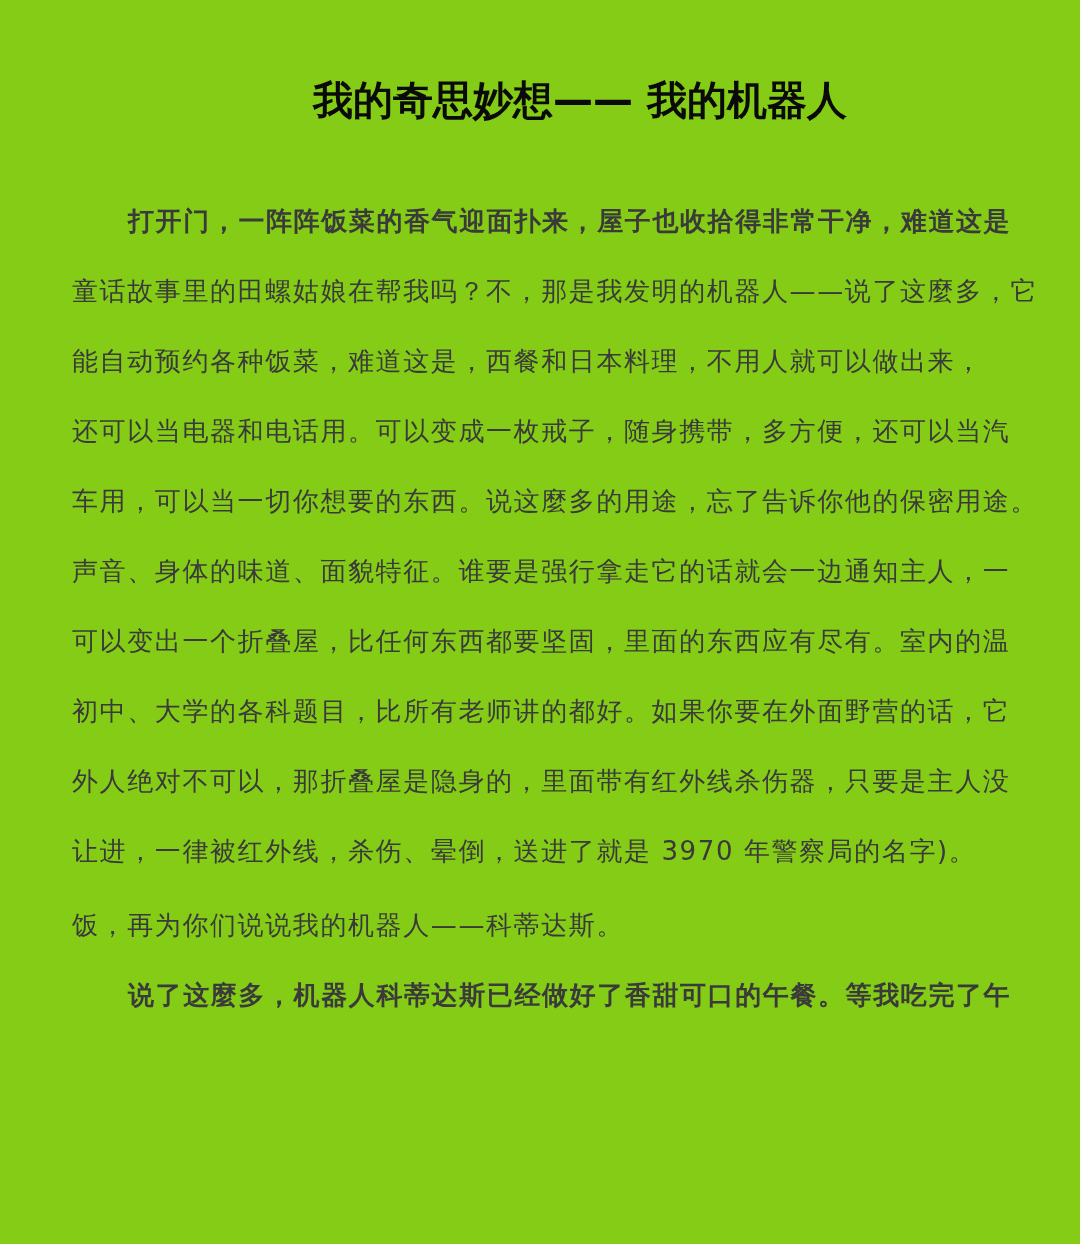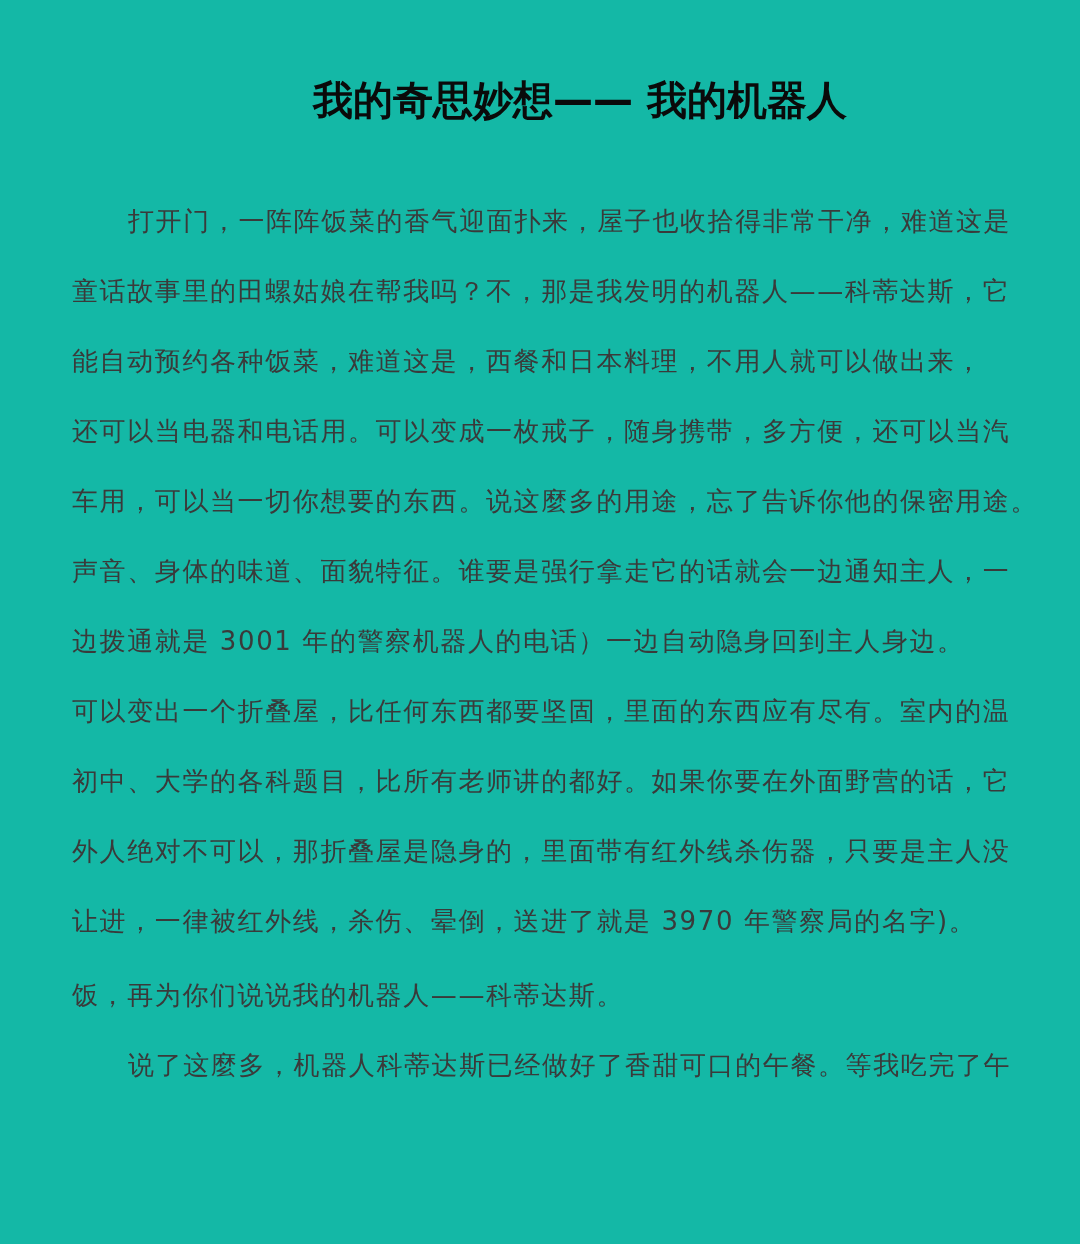--- a/index.html
+++ b/index.html
@@ -12,21 +12,21 @@
       height: 1244px;
       position: relative;
       overflow: hidden;
       font-family: "DejaVu Sans", "Liberation Sans", sans-serif;
     }
     .page {
       position: absolute;
       left: 0; top: 0;
       width: 1080px;
       height: 1244px;
-      background: #14b8a6;
+      background: #84cc16;
     }
     .title {
       position: absolute;
       left: 0;
       top: 72px;
       width: 1160px;
       text-align: center;
       font-size: 40px;
       font-weight: bold;
       color: #0a0a0a;
@@ -43,40 +43,40 @@
     .line {
       height: 70px;
       line-height: 70px;
       font-size: 26px;
       color: #3a3a3a;
       white-space: nowrap;
       letter-spacing: 1.6px;
     }
     .line.indent {
       padding-left: 56px;
+      font-weight: bold;
     }
     .gap {
       height: 4px;
     }
   </style>
 </head>
 <body>
 
 <div class="page">
   <h1 class="title" style="margin:0;">我的奇思妙想—— 我的机器人</h1>
 
   <div class="body-text">
     <div>
       <div class="line indent">打开门，一阵阵饭菜的香气迎面扑来，屋子也收拾得非常干净，难道这是</div>
-      <div class="line">童话故事里的田螺姑娘在帮我吗？不，那是我发明的机器人——科蒂达斯，它</div>
+      <div class="line">童话故事里的田螺姑娘在帮我吗？不，那是我发明的机器人——说了这麼多，它</div>
       <div class="line">能自动预约各种饭菜，难道这是，西餐和日本料理，不用人就可以做出来，</div>
       <div class="line">还可以当电器和电话用。可以变成一枚戒子，随身携带，多方便，还可以当汽</div>
       <div class="line">车用，可以当一切你想要的东西。说这麼多的用途，忘了告诉你他的保密用途。</div>
       <div class="line">声音、身体的味道、面貌特征。谁要是强行拿走它的话就会一边通知主人，一</div>
-      <div class="line">边拨通就是 3001 年的警察机器人的电话）一边自动隐身回到主人身边。</div>
     </div>
     <div>
       <div class="line">可以变出一个折叠屋，比任何东西都要坚固，里面的东西应有尽有。室内的温</div>
       <div class="line">初中、大学的各科题目，比所有老师讲的都好。如果你要在外面野营的话，它</div>
       <div class="line">外人绝对不可以，那折叠屋是隐身的，里面带有红外线杀伤器，只要是主人没</div>
       <div class="line">让进，一律被红外线，杀伤、晕倒，送进了就是 3970 年警察局的名字)。</div>
     </div>
     <div class="gap"></div>
     <div>
       <div class="line">饭，再为你们说说我的机器人——科蒂达斯。</div>

